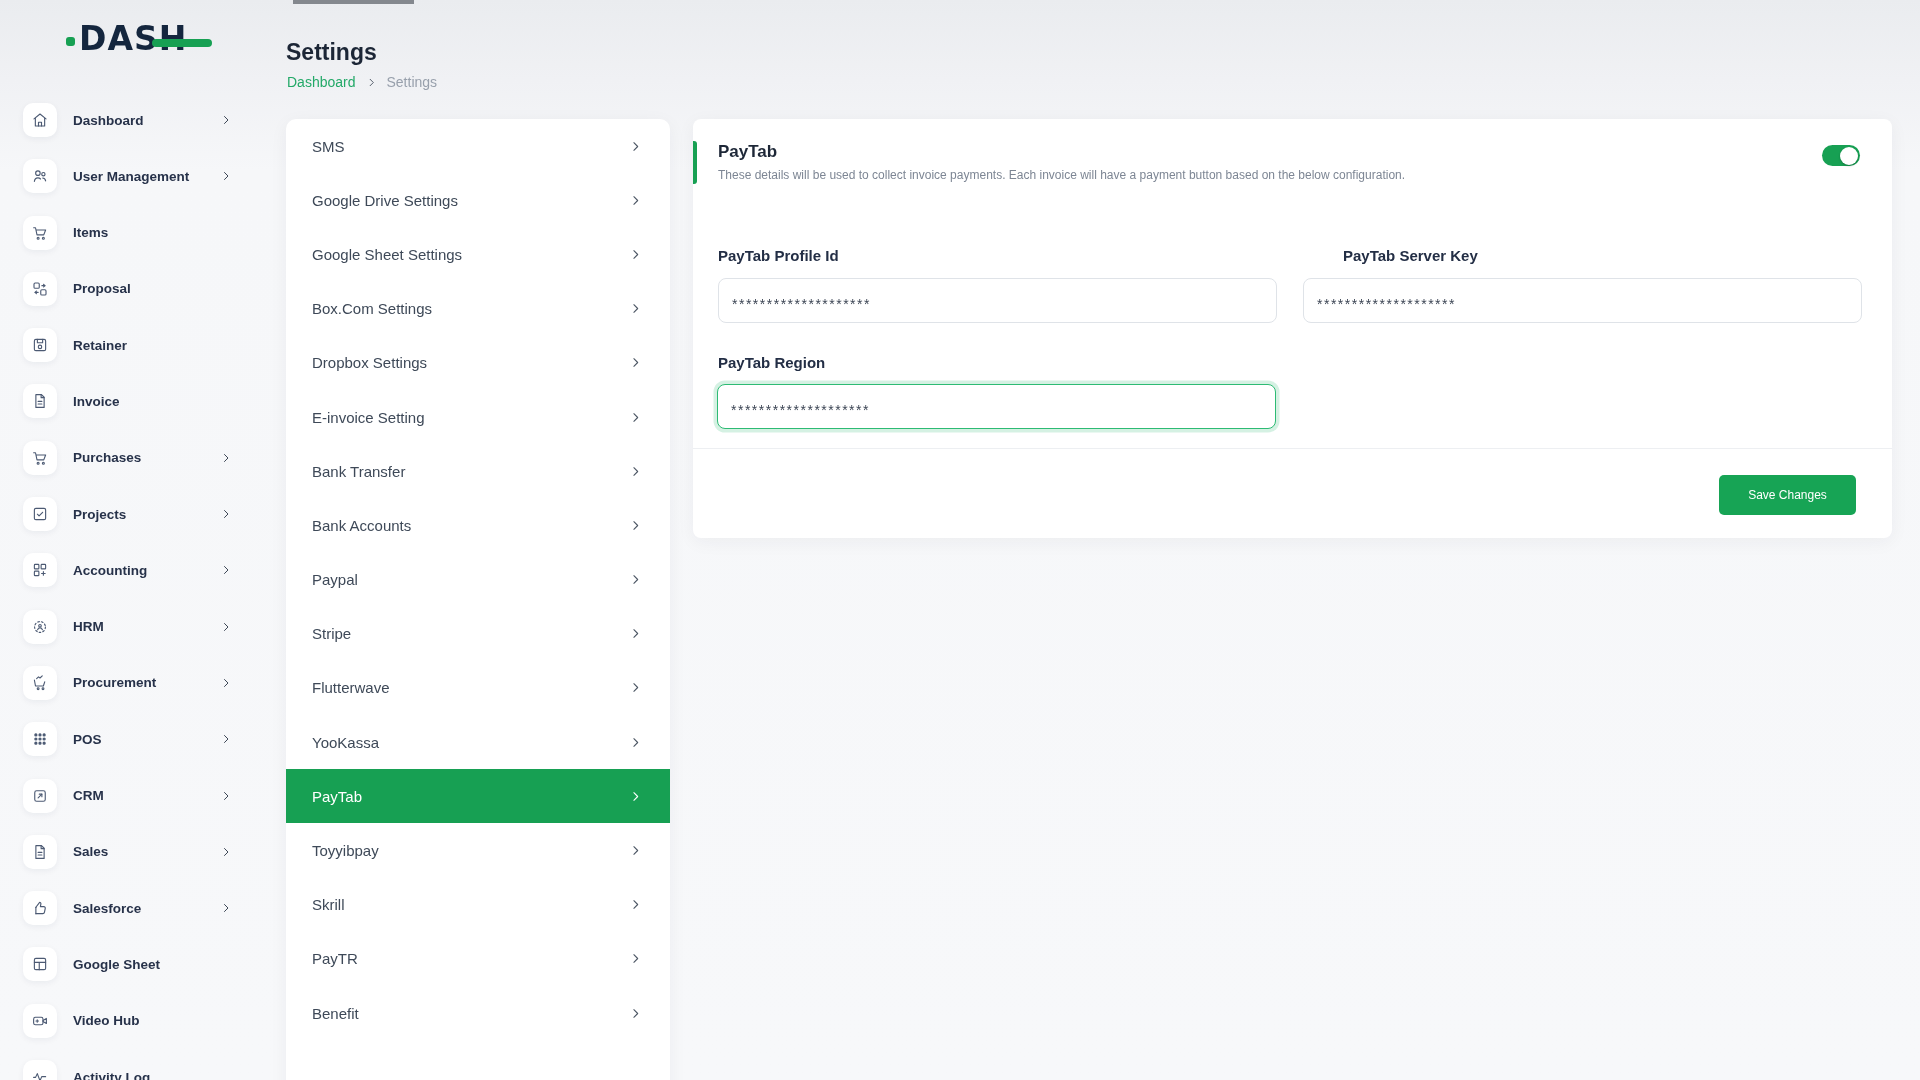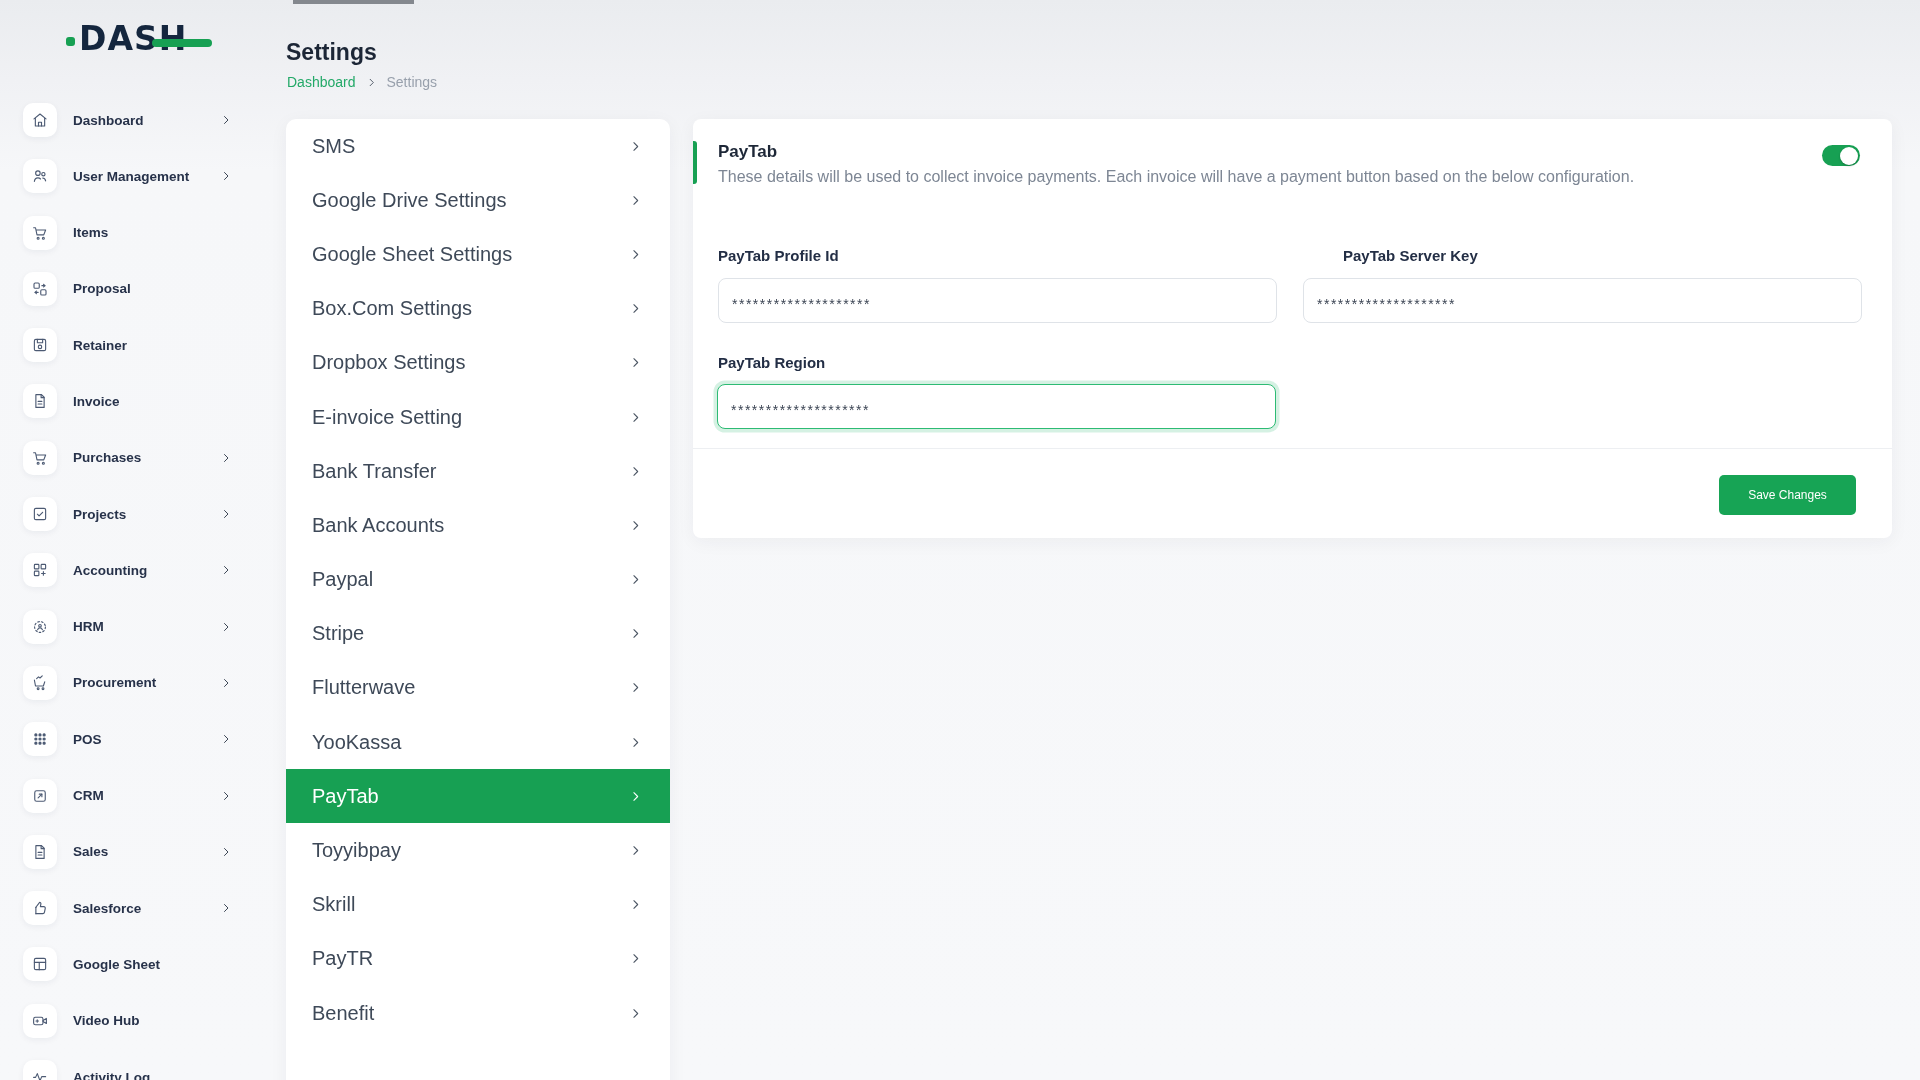--- a/index.html
+++ b/index.html
@@ -33,31 +33,31 @@
   
   .page-title { position:absolute; left:286px; top:39px; font-size:23px; font-weight:700; color:#1c2636; }
   .breadcrumb { position:absolute; left:287px; top:74px; display:flex; align-items:center; gap:10px; font-size:14px; }
   .crumb-home { color:#23a968; cursor:pointer; }
   .crumb-sep { color:#4a5462; }
   .crumb-sep svg { width:11px; height:11px; stroke:currentColor; fill:none; stroke-width:2; stroke-linecap:round; stroke-linejoin:round; }
   .crumb-current { color:#98a0ac; }
 
   
   .settings-card { position:absolute; left:286px; top:119px; width:384px; height:985px; background:#fff; border-radius:10px 10px 0 0; box-shadow:0 4px 18px rgba(30,40,60,0.05); overflow:hidden; }
-  .nav-item { height:54.2px; display:flex; align-items:center; justify-content:space-between; padding:0 28px 0 26px; font-size:20px; color:#3e4958; cursor:pointer; }
+  .nav-item { height:54.2px; display:flex; align-items:center; justify-content:space-between; padding:0 28px 0 26px; font-size:15px; color:#3e4958; cursor:pointer; }
   .nav-item .nav-chevron { color:#4b5563; }
   .nav-item svg { width:13px; height:13px; stroke:currentColor; fill:none; stroke-width:2; stroke-linecap:round; stroke-linejoin:round; }
   .nav-item.active { background:#17a053; color:#ffffff; }
   .nav-item.active .nav-chevron { color:#ffffff; }
 
   
   .main-card { position:absolute; left:693px; top:119px; width:1199px; height:419px; background:#fff; border-radius:8px; box-shadow:0 4px 18px rgba(30,40,60,0.05); }
   .accent { position:absolute; left:0; top:22px; width:4px; height:43px; background:#17a053; border-radius:0 3px 3px 0; }
   .card-title { position:absolute; left:25px; top:23px; font-size:17px; font-weight:700; color:#1d2737; }
-  .card-desc { position:absolute; left:25px; top:49px; font-size:16px; color:#7d8694; }
+  .card-desc { position:absolute; left:25px; top:49px; font-size:12px; color:#7d8694; }
   .toggle { position:absolute; right:32px; top:26px; width:38px; height:21px; border-radius:11px; background:#17a053; cursor:pointer; }
   .toggle-knob { position:absolute; top:1.5px; right:2px; width:18px; height:18px; border-radius:50%; background:#fff; box-shadow:0 1px 2px rgba(0,0,0,0.25); }
 
   .field-label { position:absolute; font-size:15px; font-weight:600; color:#232e45; }
   .lbl-profile { left:25px; top:128px; }
   .lbl-serverkey { left:610px; top:128px;padding-left:40px; }
   .lbl-region { left:25px; top:235px; }
 
   .field-input { position:absolute; height:45px; width:559px; border:1px solid #dfe3e8; border-radius:8px; background:#fff;
                  font-family:"Liberation Sans",sans-serif; font-size:14px; letter-spacing:1.5px; color:#3b4453;

